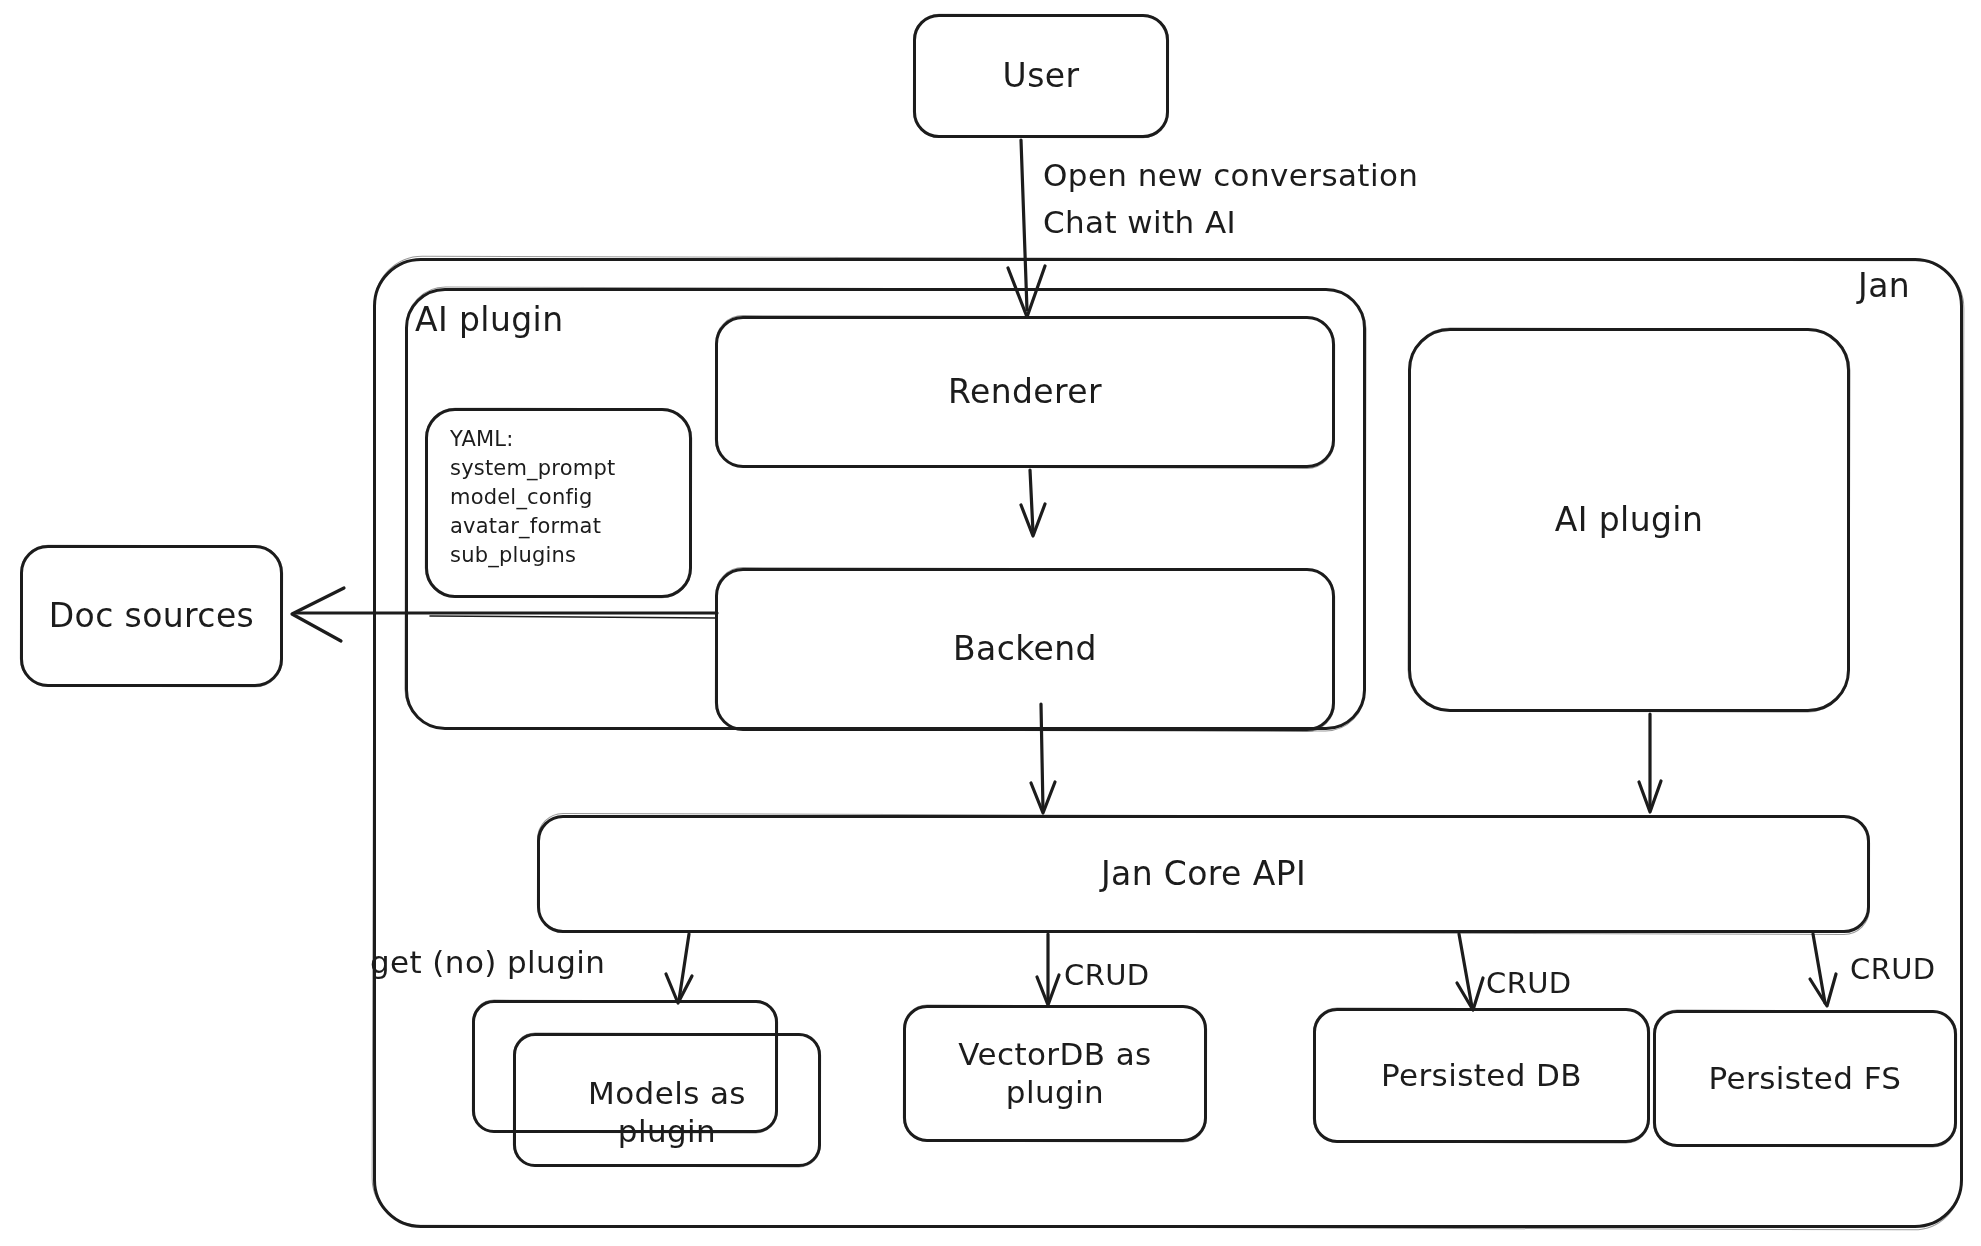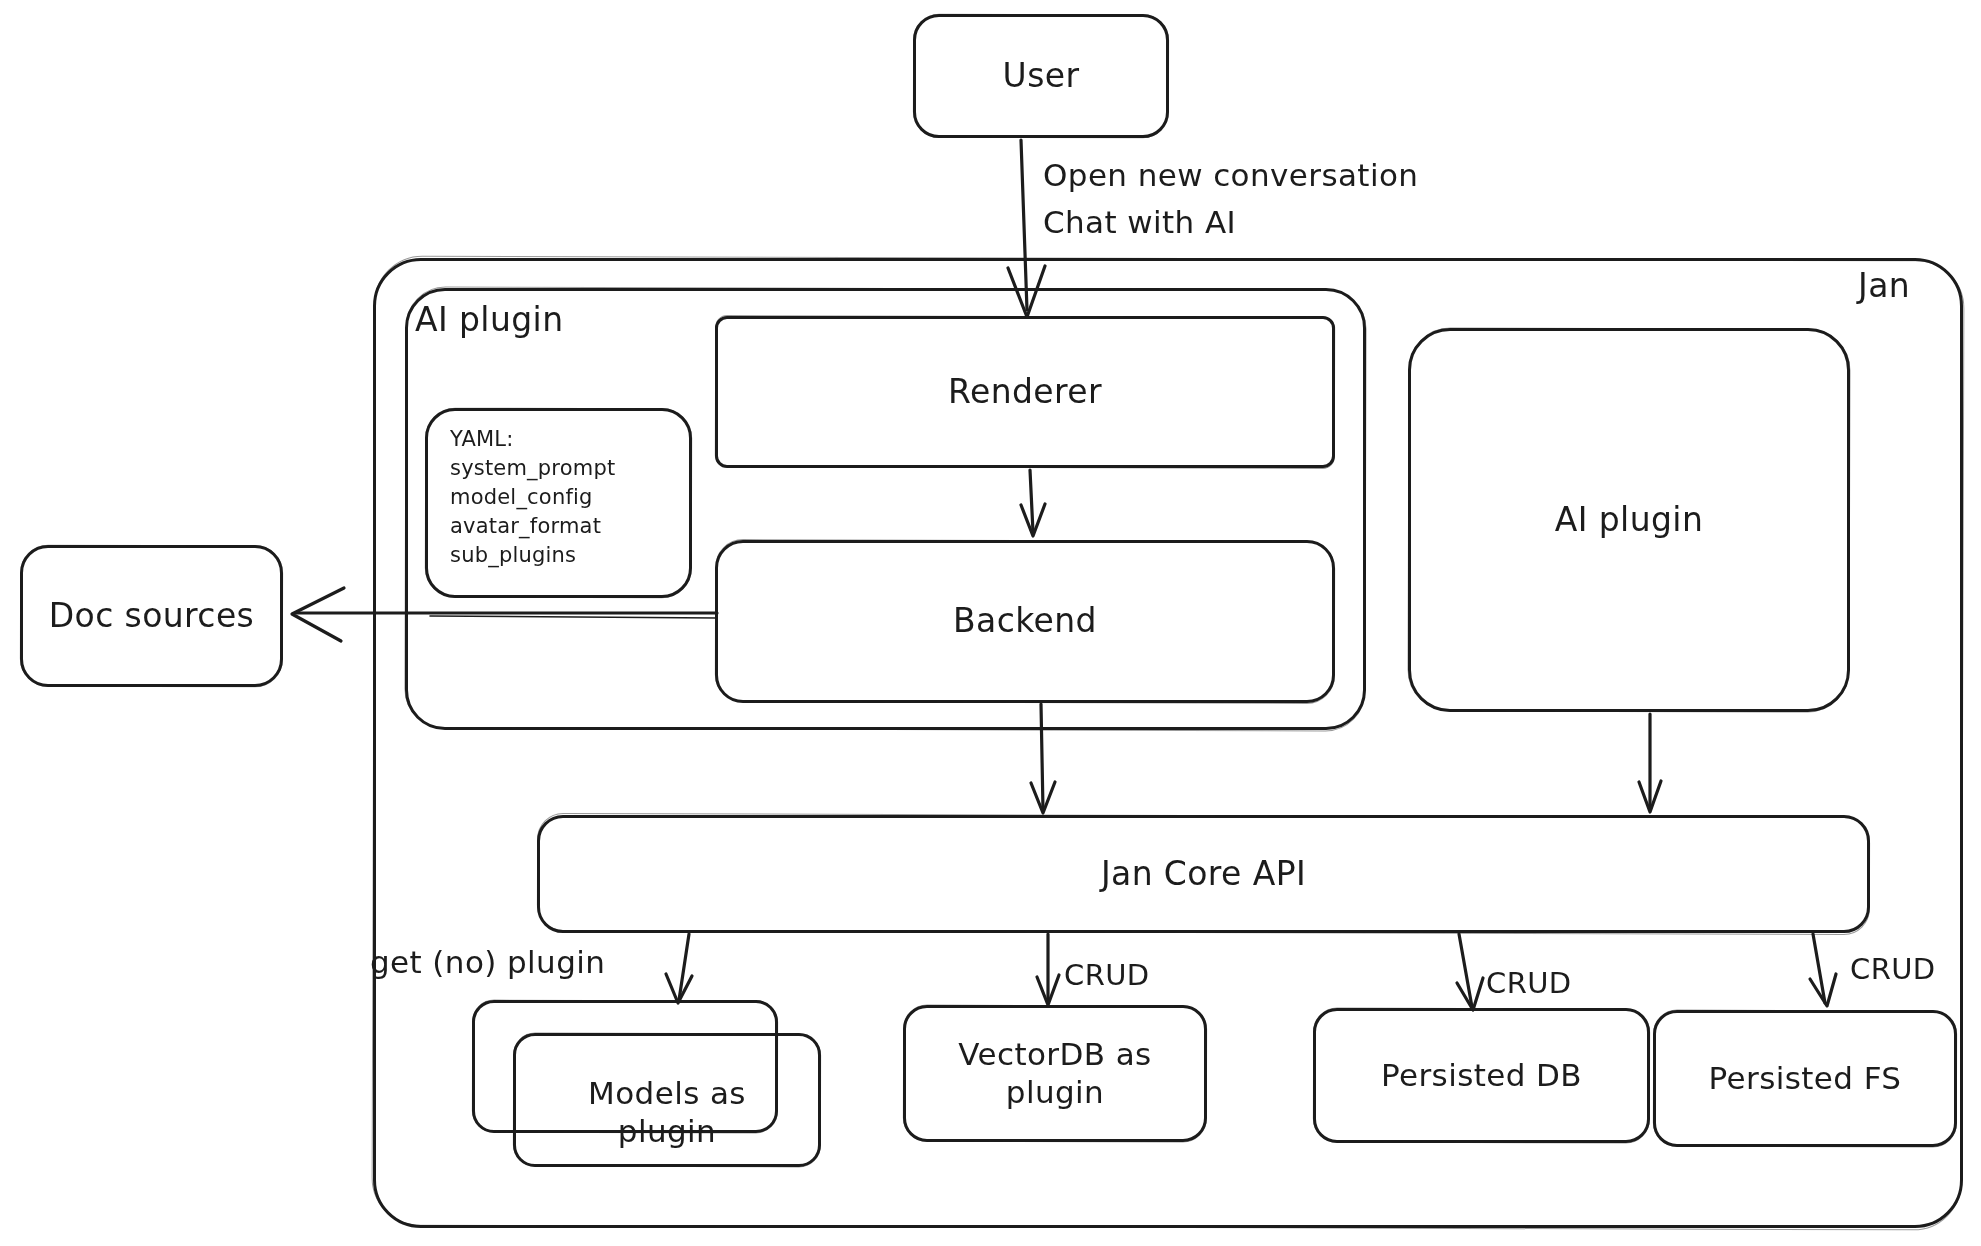--- a/index.html
+++ b/index.html
@@ -87,25 +87,25 @@
       <div>model_config</div>
       <div>avatar_format</div>
       <div>sub_plugins</div>
     </div>
   </div>
 
   <div class="box" style="left:913px; top:14px; width:256px; height:124px; border-radius:26px;">
     <span class="box-label">User</span>
   </div>
 
-  <div class="box" style="left:715px; top:316px; width:620px; height:152px; border-radius:12px;">
+  <div class="box" style="left:715px; top:316px; width:620px; height:152px; border-radius:28px;">
     <span class="box-label">Renderer</span>
   </div>
 
-  <div class="box" style="left:715px; top:540px; width:620px; height:163px; border-radius:28px;">
+  <div class="box" style="left:715px; top:568px; width:620px; height:163px; border-radius:28px;">
     <span class="box-label">Backend</span>
   </div>
 
   <div class="box" style="left:1408px; top:328px; width:442px; height:384px; border-radius:42px;">
     <span class="box-label">AI plugin</span>
   </div>
 
   <div class="box" style="left:537px; top:815px; width:1333px; height:118px; border-radius:26px;">
     <span class="box-label">Jan Core API</span>
   </div>

